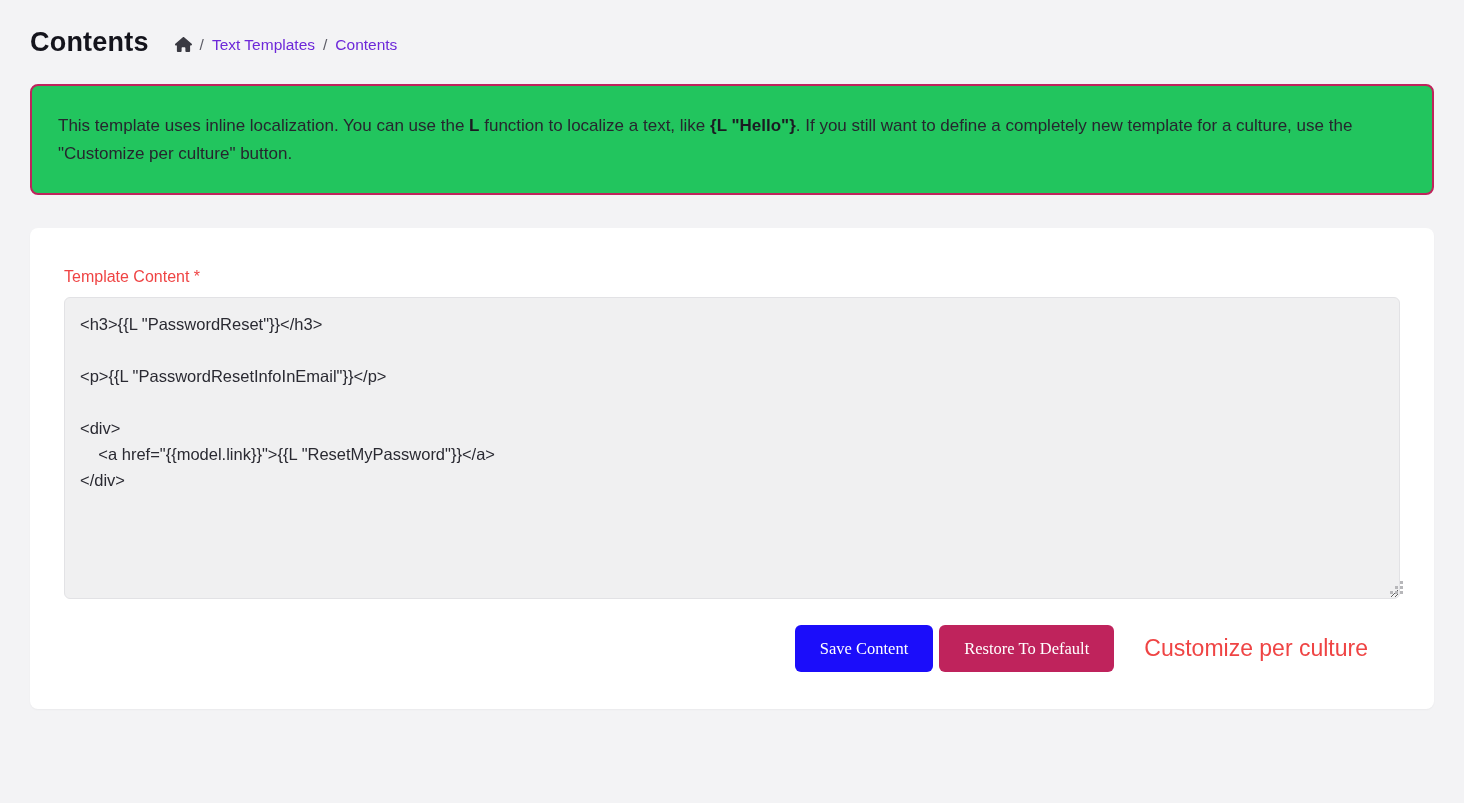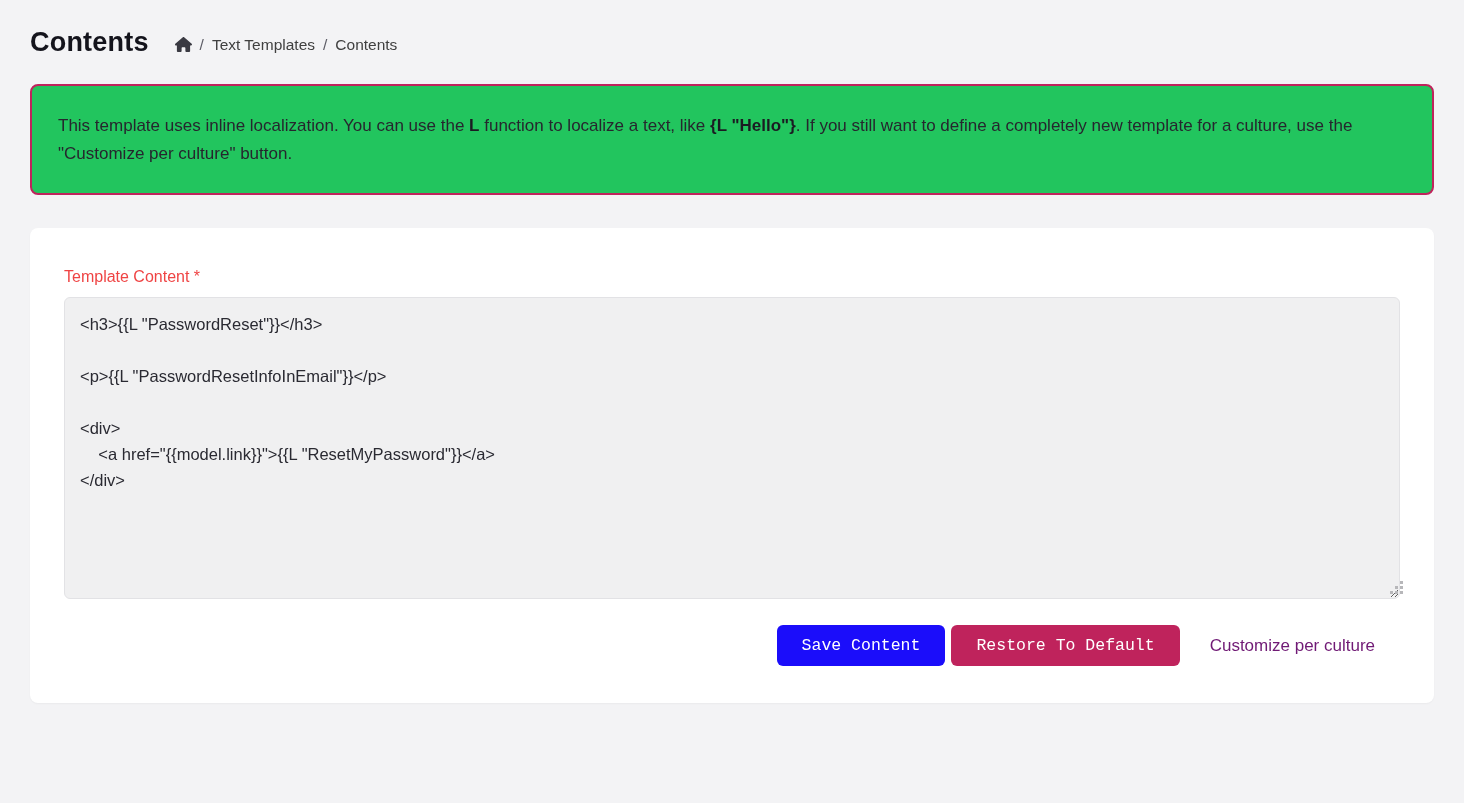--- a/index.html
+++ b/index.html
@@ -29,21 +29,21 @@
     align-items: center;
     gap: 8px;
     margin-left: 26px;
     margin-top: 4px;
     font-size: 15.5px;
     color: #5d5d66;
   }
   .breadcrumb .home-icon { display: inline-flex; cursor: pointer; }
   .breadcrumb .home-icon svg { width: 17px; height: 17px; fill: #3a3a42; }
   .breadcrumb .sep { color: #5d5d66; }
-  .breadcrumb .crumb { color: #404040; }
+  .breadcrumb .crumb { color: #6d28d9; }
 
   
   .alert {
     background: #22c55e;
     border: 2px solid #bf235c;
     border-radius: 8px;
     padding: 26px 26px;
     font-size: 17px;
     line-height: 1.62;
     color: #26262e;
@@ -100,36 +100,36 @@
   }
 
   
   .actions {
     display: flex;
     justify-content: flex-end;
     align-items: center;
     margin-top: 22px;
   }
   .btn {
-    height: 41px;
+    height: 47px;
     border: none;
     border-radius: 6px;
-    font-family: Liberation Mono, monospace;
+    font-family: Liberation Serif, serif;
     font-size: 16.5px;
     color: #ffffff;
     padding: 0 25px;
     cursor: pointer;
   }
   .btn-save { background: #1b0dfa; }
   .btn-restore { background: #bf235c; margin-left: 6px; }
   .link-customize {
     margin-left: 30px;
-    margin-right: 25px;
-    font-size: 17px;
-    color: #701a75;
+    margin-right: 32px;
+    font-size: 23px;
+    color: #ef4444;
     text-decoration: none;
     cursor: pointer;
   }
 </style>
 </head>
 <body>
 
 <div class="page">
 
   <div class="page-header">

